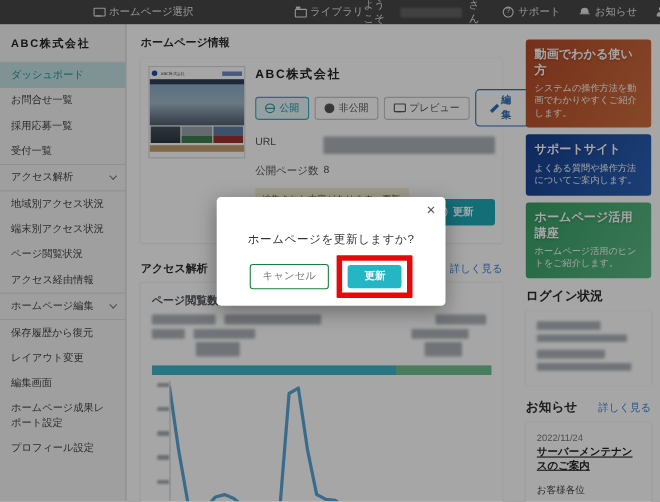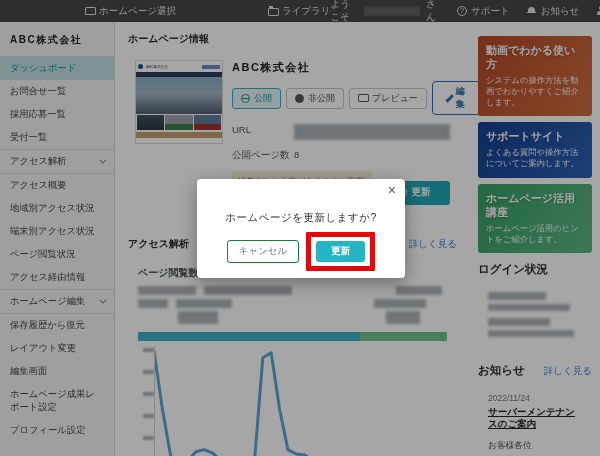--- a/index.html
+++ b/index.html
@@ -193,24 +193,20 @@
         </div>
         <div class="nav-item item" data-name="sidebar-item">
           <span data-name="sidebar-item-label">受付一覧</span>
 
         </div>
         <div class="nav-item group" data-name="sidebar-item">
           <span data-name="sidebar-item-label">アクセス解析</span>
           <span class="chev" data-name="chevron-down-icon"></span>
         </div>
         <div class="nav-item item" data-name="sidebar-item">
-          <span data-name="sidebar-item-label">アクセス概要</span>
-
-        </div>
-        <div class="nav-item item" data-name="sidebar-item">
           <span data-name="sidebar-item-label">地域別アクセス状況</span>
 
         </div>
         <div class="nav-item item" data-name="sidebar-item">
           <span data-name="sidebar-item-label">端末別アクセス状況</span>
 
         </div>
         <div class="nav-item item" data-name="sidebar-item">
           <span data-name="sidebar-item-label">ページ閲覧状況</span>
 

